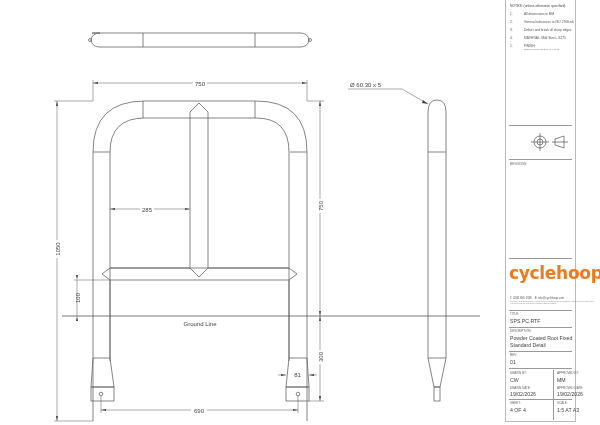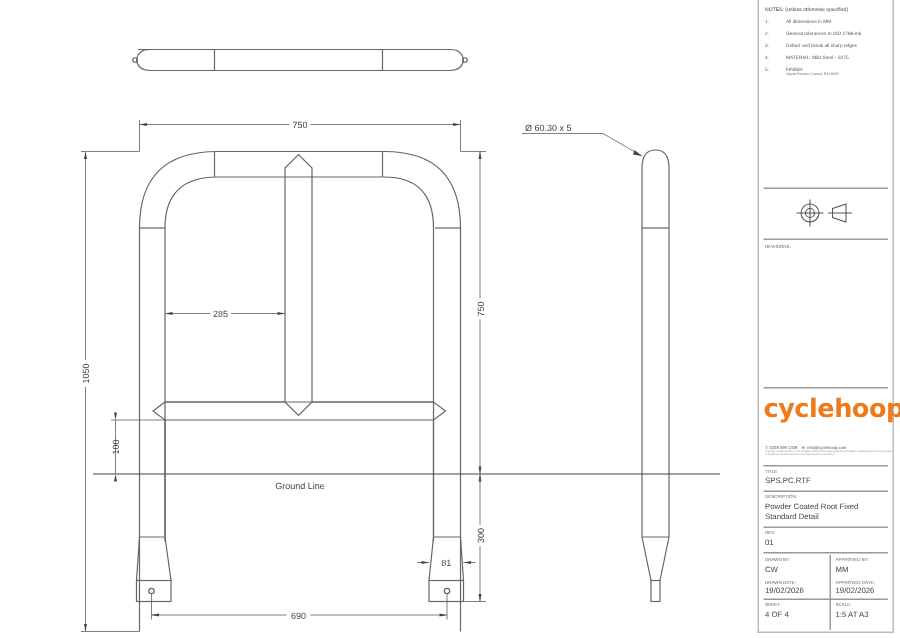--- a/index.html
+++ b/index.html
@@ -1,18 +1,18 @@
 <!DOCTYPE html>
 <html><head>
 <meta charset="utf-8">
 <style>
   html, body { margin:0; padding:0; background:#ffffff; }
   body { width:600px; height:425px; position:relative; overflow:hidden; font-family:"Liberation Sans", sans-serif; color:#333; }
   #drawing { position:absolute; left:0; top:0; width:600px; height:425px; }
-  .tb { position:absolute; left:505px; top:0; width:91px; height:422px; border:1px solid #bbb; border-top:none; background:#fff; box-sizing:border-box; }
+  .tb { position:absolute; left:505px; top:0; width:71px; height:422px; border:1px solid #bbb; border-top:none; background:#fff; box-sizing:border-box; }
   .tb-hr { position:absolute; left:3px; right:3px; height:0; border-top:1px solid #999; }
   .notes-title { position:absolute; left:4px; top:4px; font-size:3.4px; color:#444; white-space:nowrap; }
   .note { position:absolute; left:4px; font-size:3.2px; color:#555; white-space:nowrap; }
   .note .n { display:inline-block; width:14px; }
   .note .sub { display:block; margin-left:14px; font-size:2.4px; color:#777; }
   .lbl { position:absolute; left:4px; font-size:3px; color:#666; text-transform:uppercase; white-space:nowrap; }
   .val { position:absolute; left:4px; font-size:5.2px; color:#444; white-space:nowrap; }
   .val2 { position:absolute; font-size:5.2px; color:#444; white-space:nowrap; }
   .lbl2 { position:absolute; font-size:3px; color:#666; text-transform:uppercase; white-space:nowrap; }
   .logo { position:absolute; left:3px; top:263px; font-size:17px; font-weight:bold; color:#f07a1a; letter-spacing:-0.3px; font-family:"DejaVu Sans", sans-serif; }

